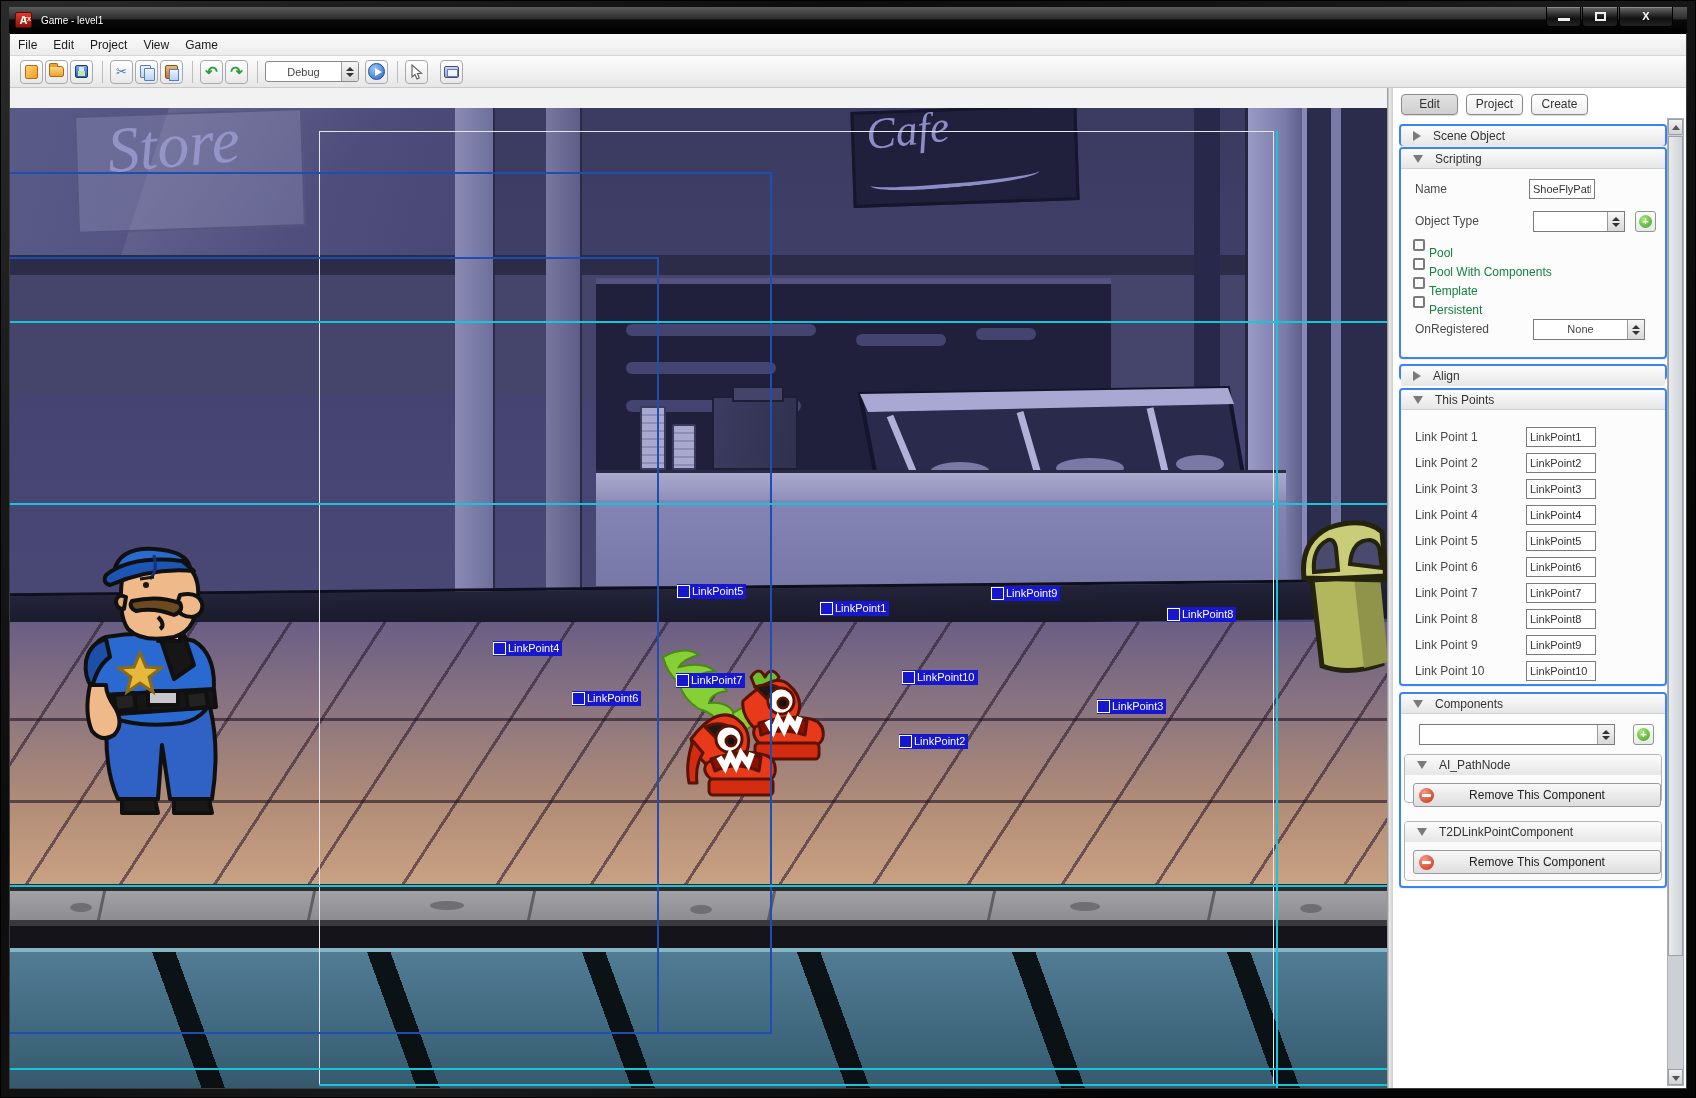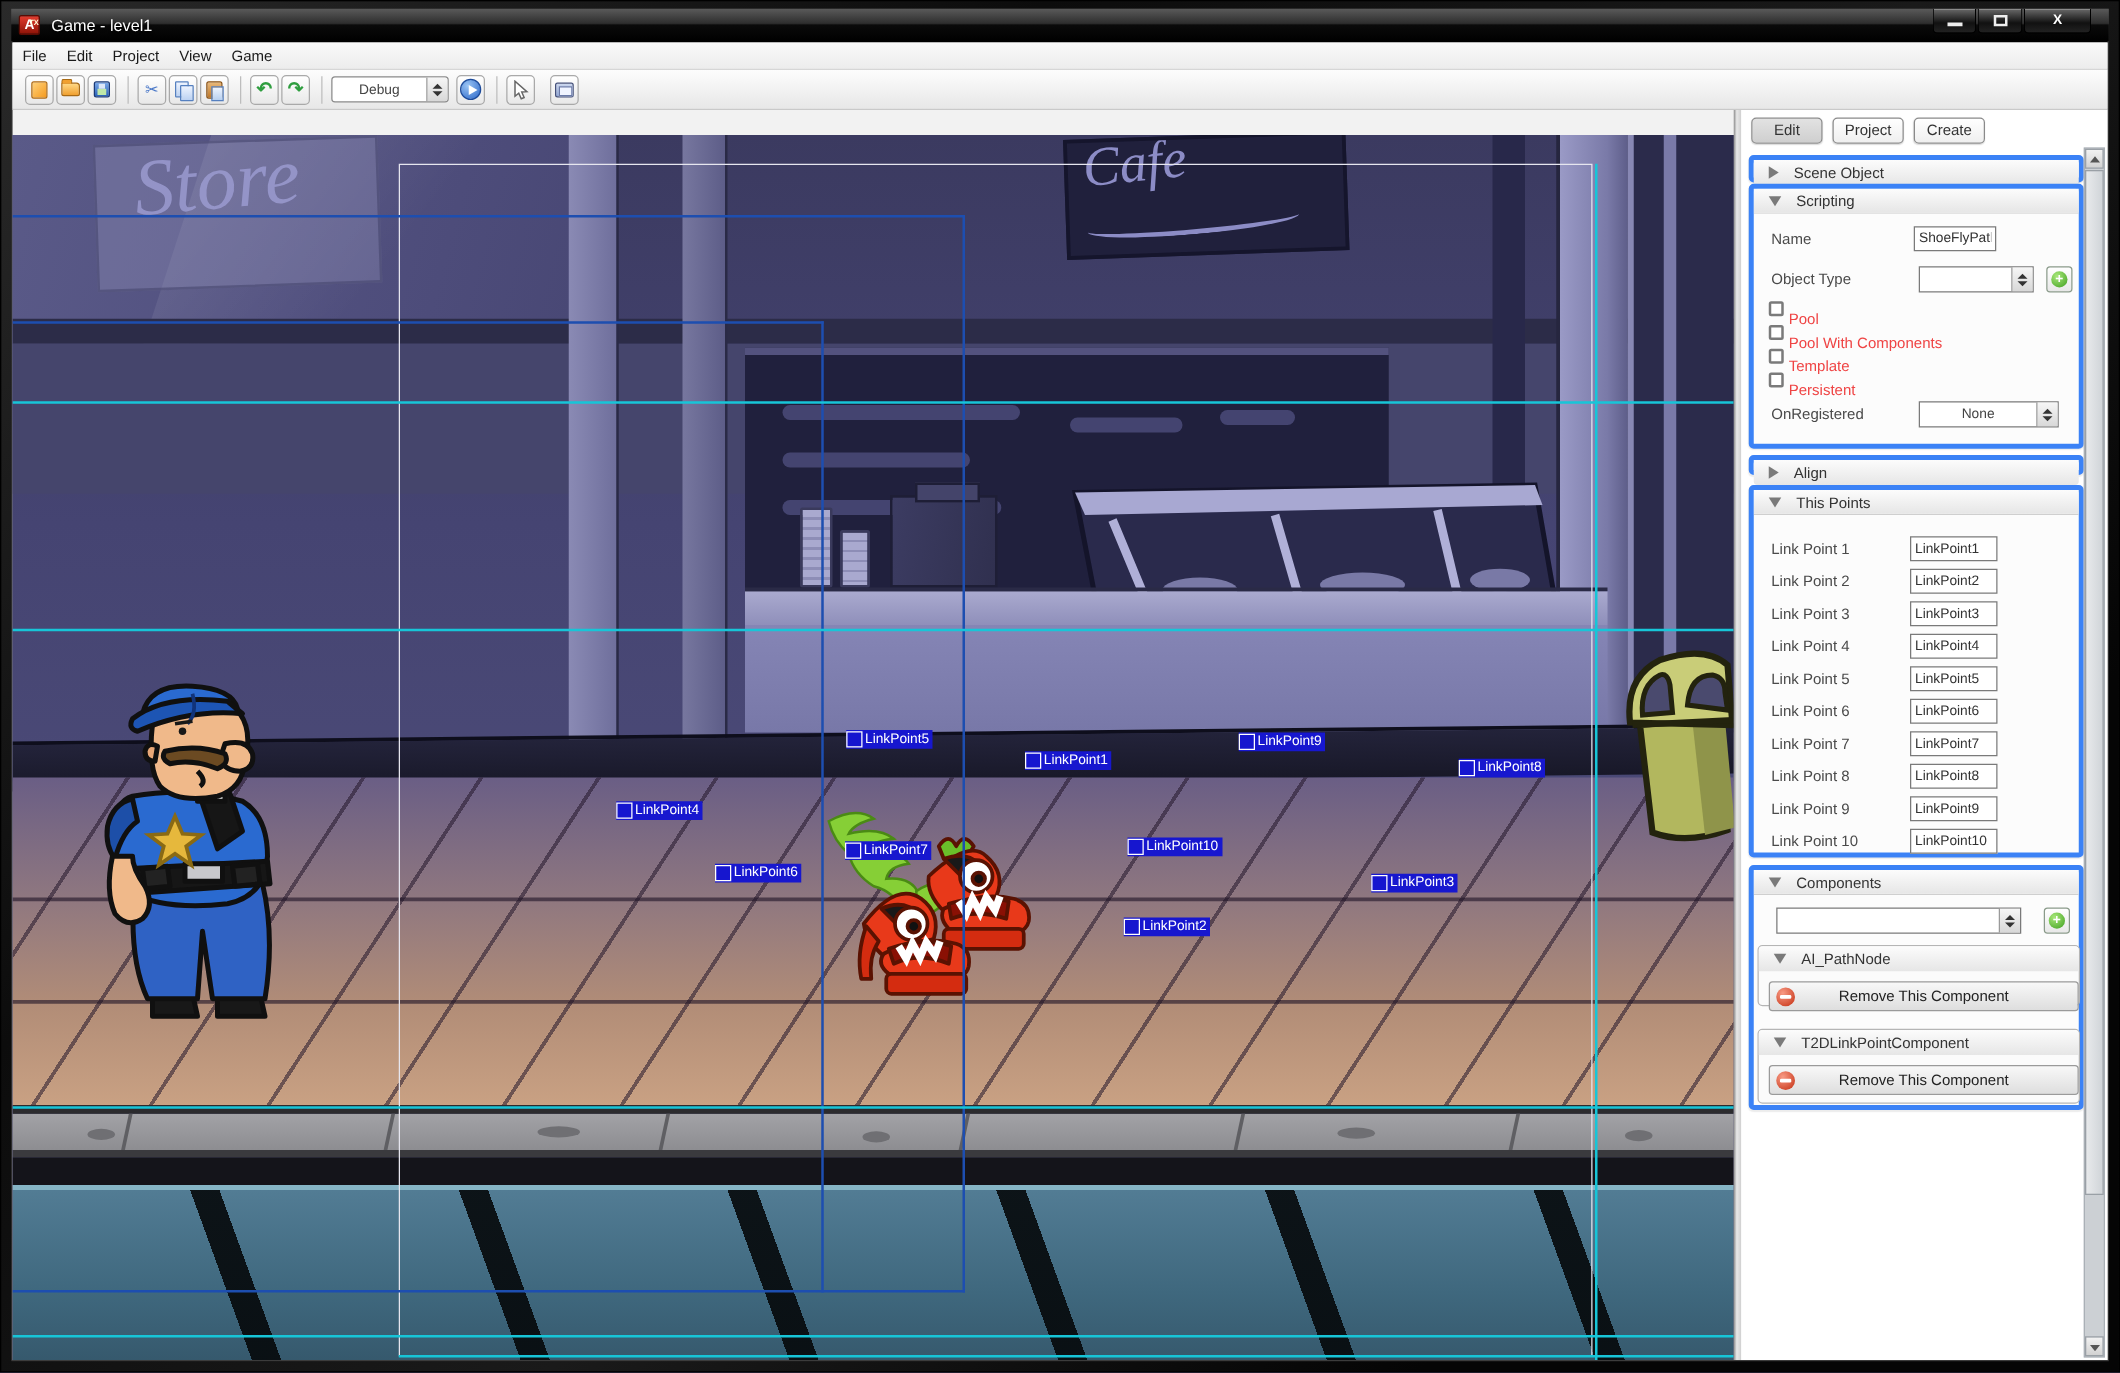--- a/index.html
+++ b/index.html
@@ -9,21 +9,21 @@
   
   .frame { position:absolute; inset:0; background:linear-gradient(135deg,#2a2a2a 0%,#0c0c0c 30%,#1a1a1a 55%,#050505 80%); border:1px solid #000; }
   .frame-inner { position:absolute; left:8px; top:6px; right:8px; bottom:8px; border:1px solid #3c3c3c; background:#000; }
 
   
   .titlebar { position:absolute; left:9px; top:7px; right:9px; height:26px;
     background:linear-gradient(#5a5a5a 0%,#2e2e2e 45%,#0a0a0a 50%,#000 100%); display:flex; align-items:center; }
   .app-icon { width:17px; height:16px; margin-left:6px; background:linear-gradient(#e23b2e,#8f1408); border:1px solid #5a0c04; border-radius:2px;
     color:#fff; font-size:11px; font-weight:bold; text-align:center; line-height:14px; position:relative; }
   .app-icon i { position:absolute; right:0px; top:-1px; font-size:6px; font-style:normal; color:#ffd; }
-  .title-text { color:#fff; font-size:13px; margin-left:9px; text-shadow:0 1px 2px #000;text-align:right; }
+  .title-text { color:#fff; font-size:10px; margin-left:9px; text-shadow:0 1px 2px #000;text-align:right; }
   .winbtns { position:absolute; right:14px; top:0; display:flex; }
   .winbtn { height:20px; border:1px solid #000; border-top:none; border-radius:0 0 4px 4px; margin-left:1px;
     background:linear-gradient(#6a6a6a,#2e2e2e 40%,#111 60%,#222); color:#eee; font-size:11px; text-align:center; line-height:18px;
     box-shadow:inset 0 1px 0 rgba(255,255,255,.25); cursor:default; }
   .winbtn.min { width:35px; } .winbtn.max { width:36px; }
   .winbtn.close { width:54px; background:linear-gradient(#e8original 0,#e87a54,#c03814 45%,#8e1e04 60%,#a63812); color:#fff; font-weight:bold; }
   .minglyph { display:inline-block; width:12px; height:3px; background:#eee; margin-top:11px; }
   .maxglyph { display:inline-block; width:11px; height:9px; border:2px solid #eee; margin-top:5px; }
 
   
@@ -134,38 +134,38 @@
   .lp .marker { width:13px; height:13px; border:1px solid #fff; background:rgba(23,23,207,.4); margin-right:-9px; position:relative; z-index:1; }
   .lp .txt { padding-left:11px; }
 
   
   .divider { position:absolute; left:1377px; top:54px; width:6px; bottom:0; background:linear-gradient(90deg,#8a8a8a,#e8e8e8 40%,#cfcfcf); }
   .panel { position:absolute; left:1383px; top:54px; right:0; bottom:0; background:#fff; }
   .tabs { position:absolute; left:8px; top:6px; display:flex; gap:8px; }
   .tab { width:57px; height:21px; border:1px solid #8a8a8a; border-radius:4px; background:linear-gradient(#fff,#efefef); font-size:12px; color:#333; text-align:center; line-height:19px; box-shadow:0 1px 1px rgba(0,0,0,.15); }
   .tab.active { background:linear-gradient(#e2e2e2,#cfcfcf); }
 
-  .sec { position:absolute; left:6px; width:268px; border:4px solid #3b82f6; border-radius:4px; background:#fcfcfc; box-shadow:0 1px 1px rgba(0,0,0,.08); }
+  .sec { position:absolute; left:6px; width:268px; border:2px solid #3b82f6; border-radius:4px; background:#fcfcfc; box-shadow:0 1px 1px rgba(0,0,0,.08); }
   .sec-header { height:20px; background:linear-gradient(#fcfcfc,#e6e6e6); border-bottom:1px solid #cfcfcf; border-radius:3px 3px 0 0; display:flex; align-items:center; }
   .sec.collapsed .sec-header { border-bottom:none; border-radius:3px; }
   .tri { margin-left:12px; width:0; height:0; }
   .tri.right { border-top:5px solid transparent; border-bottom:5px solid transparent; border-left:8px solid #7a7a7a; }
   .tri.down { border-left:5px solid transparent; border-right:5px solid transparent; border-top:8px solid #7a7a7a; }
   .sec-title { font-size:12px; color:#333; margin-left:12px; }
 
   .prow { position:absolute; left:0; width:100%; height:22px; }
   .plabel { position:absolute; left:14px; top:3px; font-size:12px; color:#4a4a4a; }
   .pinput { position:absolute; border:1px solid #7a7a7a; background:#fff; font-size:11px; color:#333; font-family:"Liberation Sans",sans-serif; padding:0 3px; height:20px; }
   .pcombo { position:absolute; height:21px; border:1px solid #7a7a7a; background:#fff; display:flex; }
   .pcombo .val { flex:1; font-size:11px; color:#444; text-align:center; line-height:19px; }
   .addbtn { position:absolute; width:21px; height:21px; border:1px solid #8a9a8a; border-radius:3px; background:linear-gradient(#fff,#e8e8e8); }
   .addbtn .ball { position:absolute; left:3px; top:3px; width:13px; height:13px; border-radius:50%; background:radial-gradient(circle at 35% 30%,#a8e87a,#3f9f1f); color:#fff; font-size:11px; font-weight:bold; text-align:center; line-height:12px; }
   .cbrow { position:absolute; left:12px; height:16px; display:flex; align-items:center; }
   .cbox { width:12px; height:12px; border:2px solid #7a7a7a; border-radius:2px; background:#fff; margin-right:4px; }
-  .cblabel { font-size:12px; color:#ef4444;margin-top:16px; }
+  .cblabel { font-size:12px; color:#15803d;margin-top:16px; }
 
   .subsec { position:absolute; left:3px; width:258px; border:1px solid #b5b5b5; border-radius:4px; background:#fbfbfb; }
   .subsec-header { height:20px; background:linear-gradient(#fcfcfc,#e6e6e6); border-radius:3px 3px 0 0; display:flex; align-items:center; }
   .removebtn { position:absolute; left:8px; width:248px; height:24px; border:1px solid #9a9a9a; border-radius:3px; background:linear-gradient(#f8f8f8,#dedede); }
   .removebtn .minus { position:absolute; left:5px; top:4px; width:15px; height:15px; border-radius:50%; background:radial-gradient(circle at 35% 30%,#f89a84,#c42e10); }
   .removebtn .minus:after { content:""; position:absolute; left:3px; top:6px; width:9px; height:3px; background:#fff; border-radius:1px; }
   .removebtn .rlabel { position:absolute; width:100%; text-align:center; top:4px; font-size:12px; color:#222; }
 
   .vscroll { position:absolute; right:2px; top:30px; bottom:2px; width:17px; background:#ccd0d4; border:1px solid #aab0b6; }
   .sbtn { position:absolute; left:0; width:15px; height:16px; background:linear-gradient(#f2f2f2,#d2d2d2); border:1px solid #9aa0a6; }

